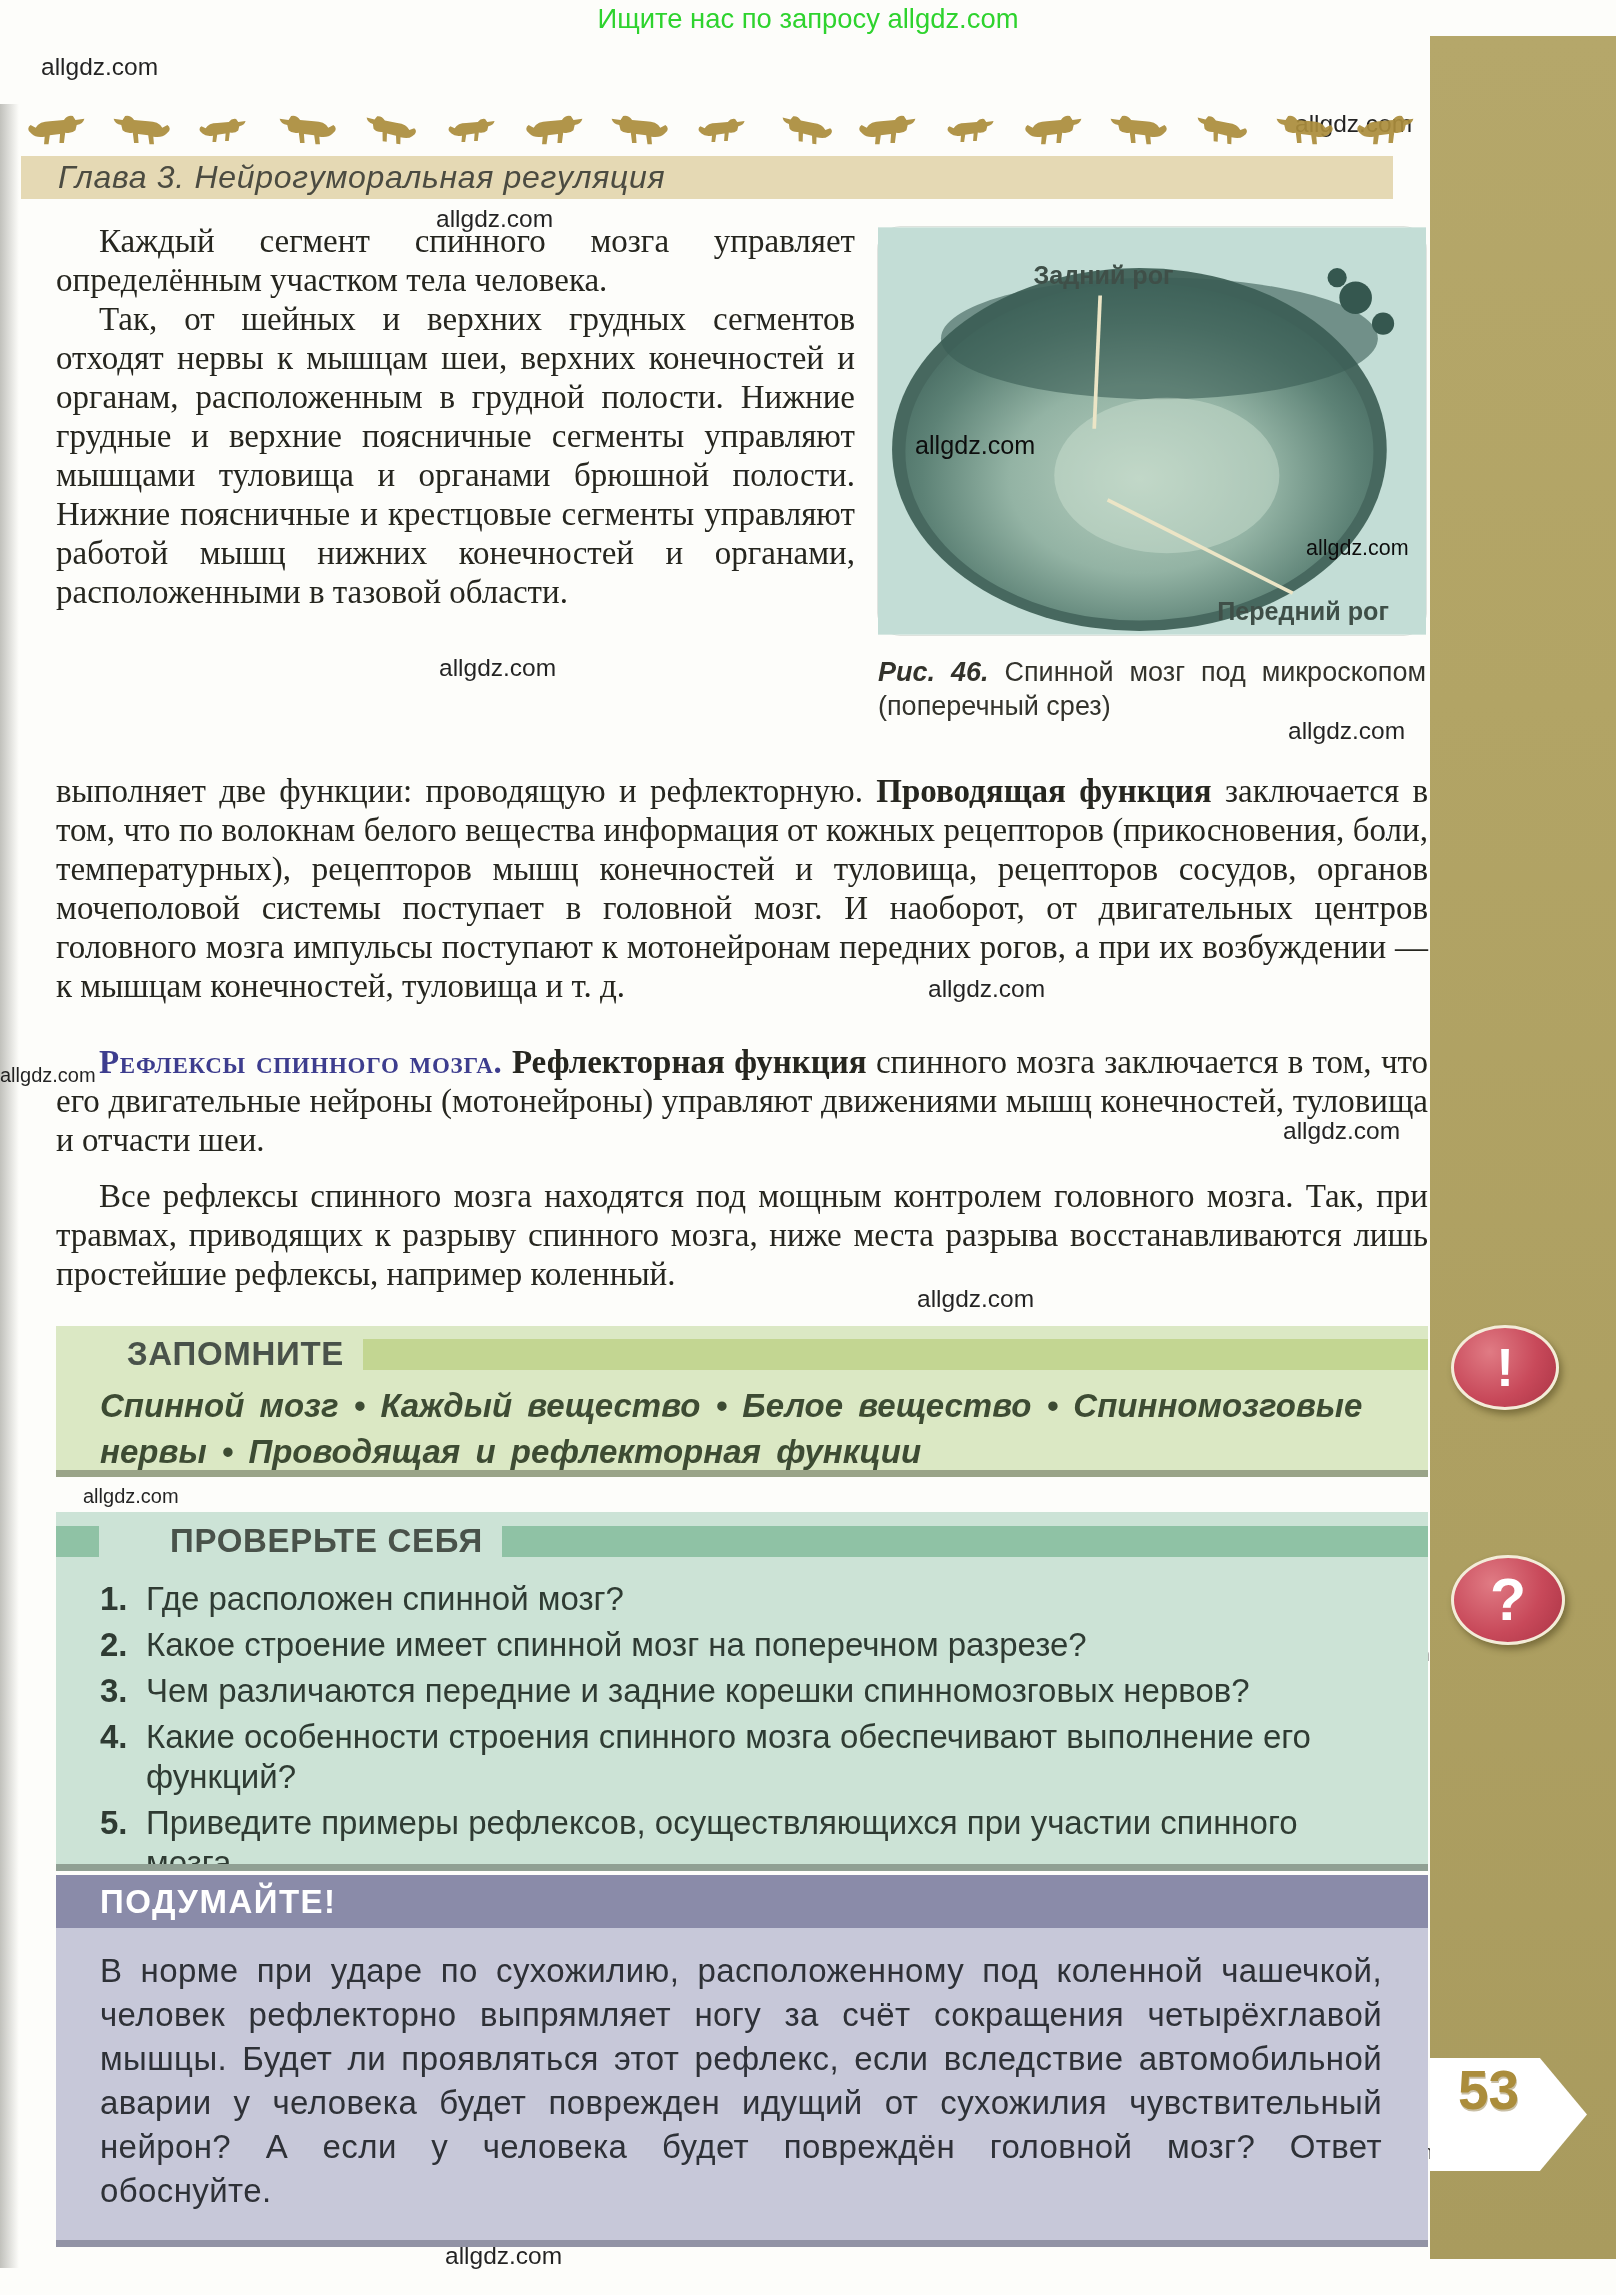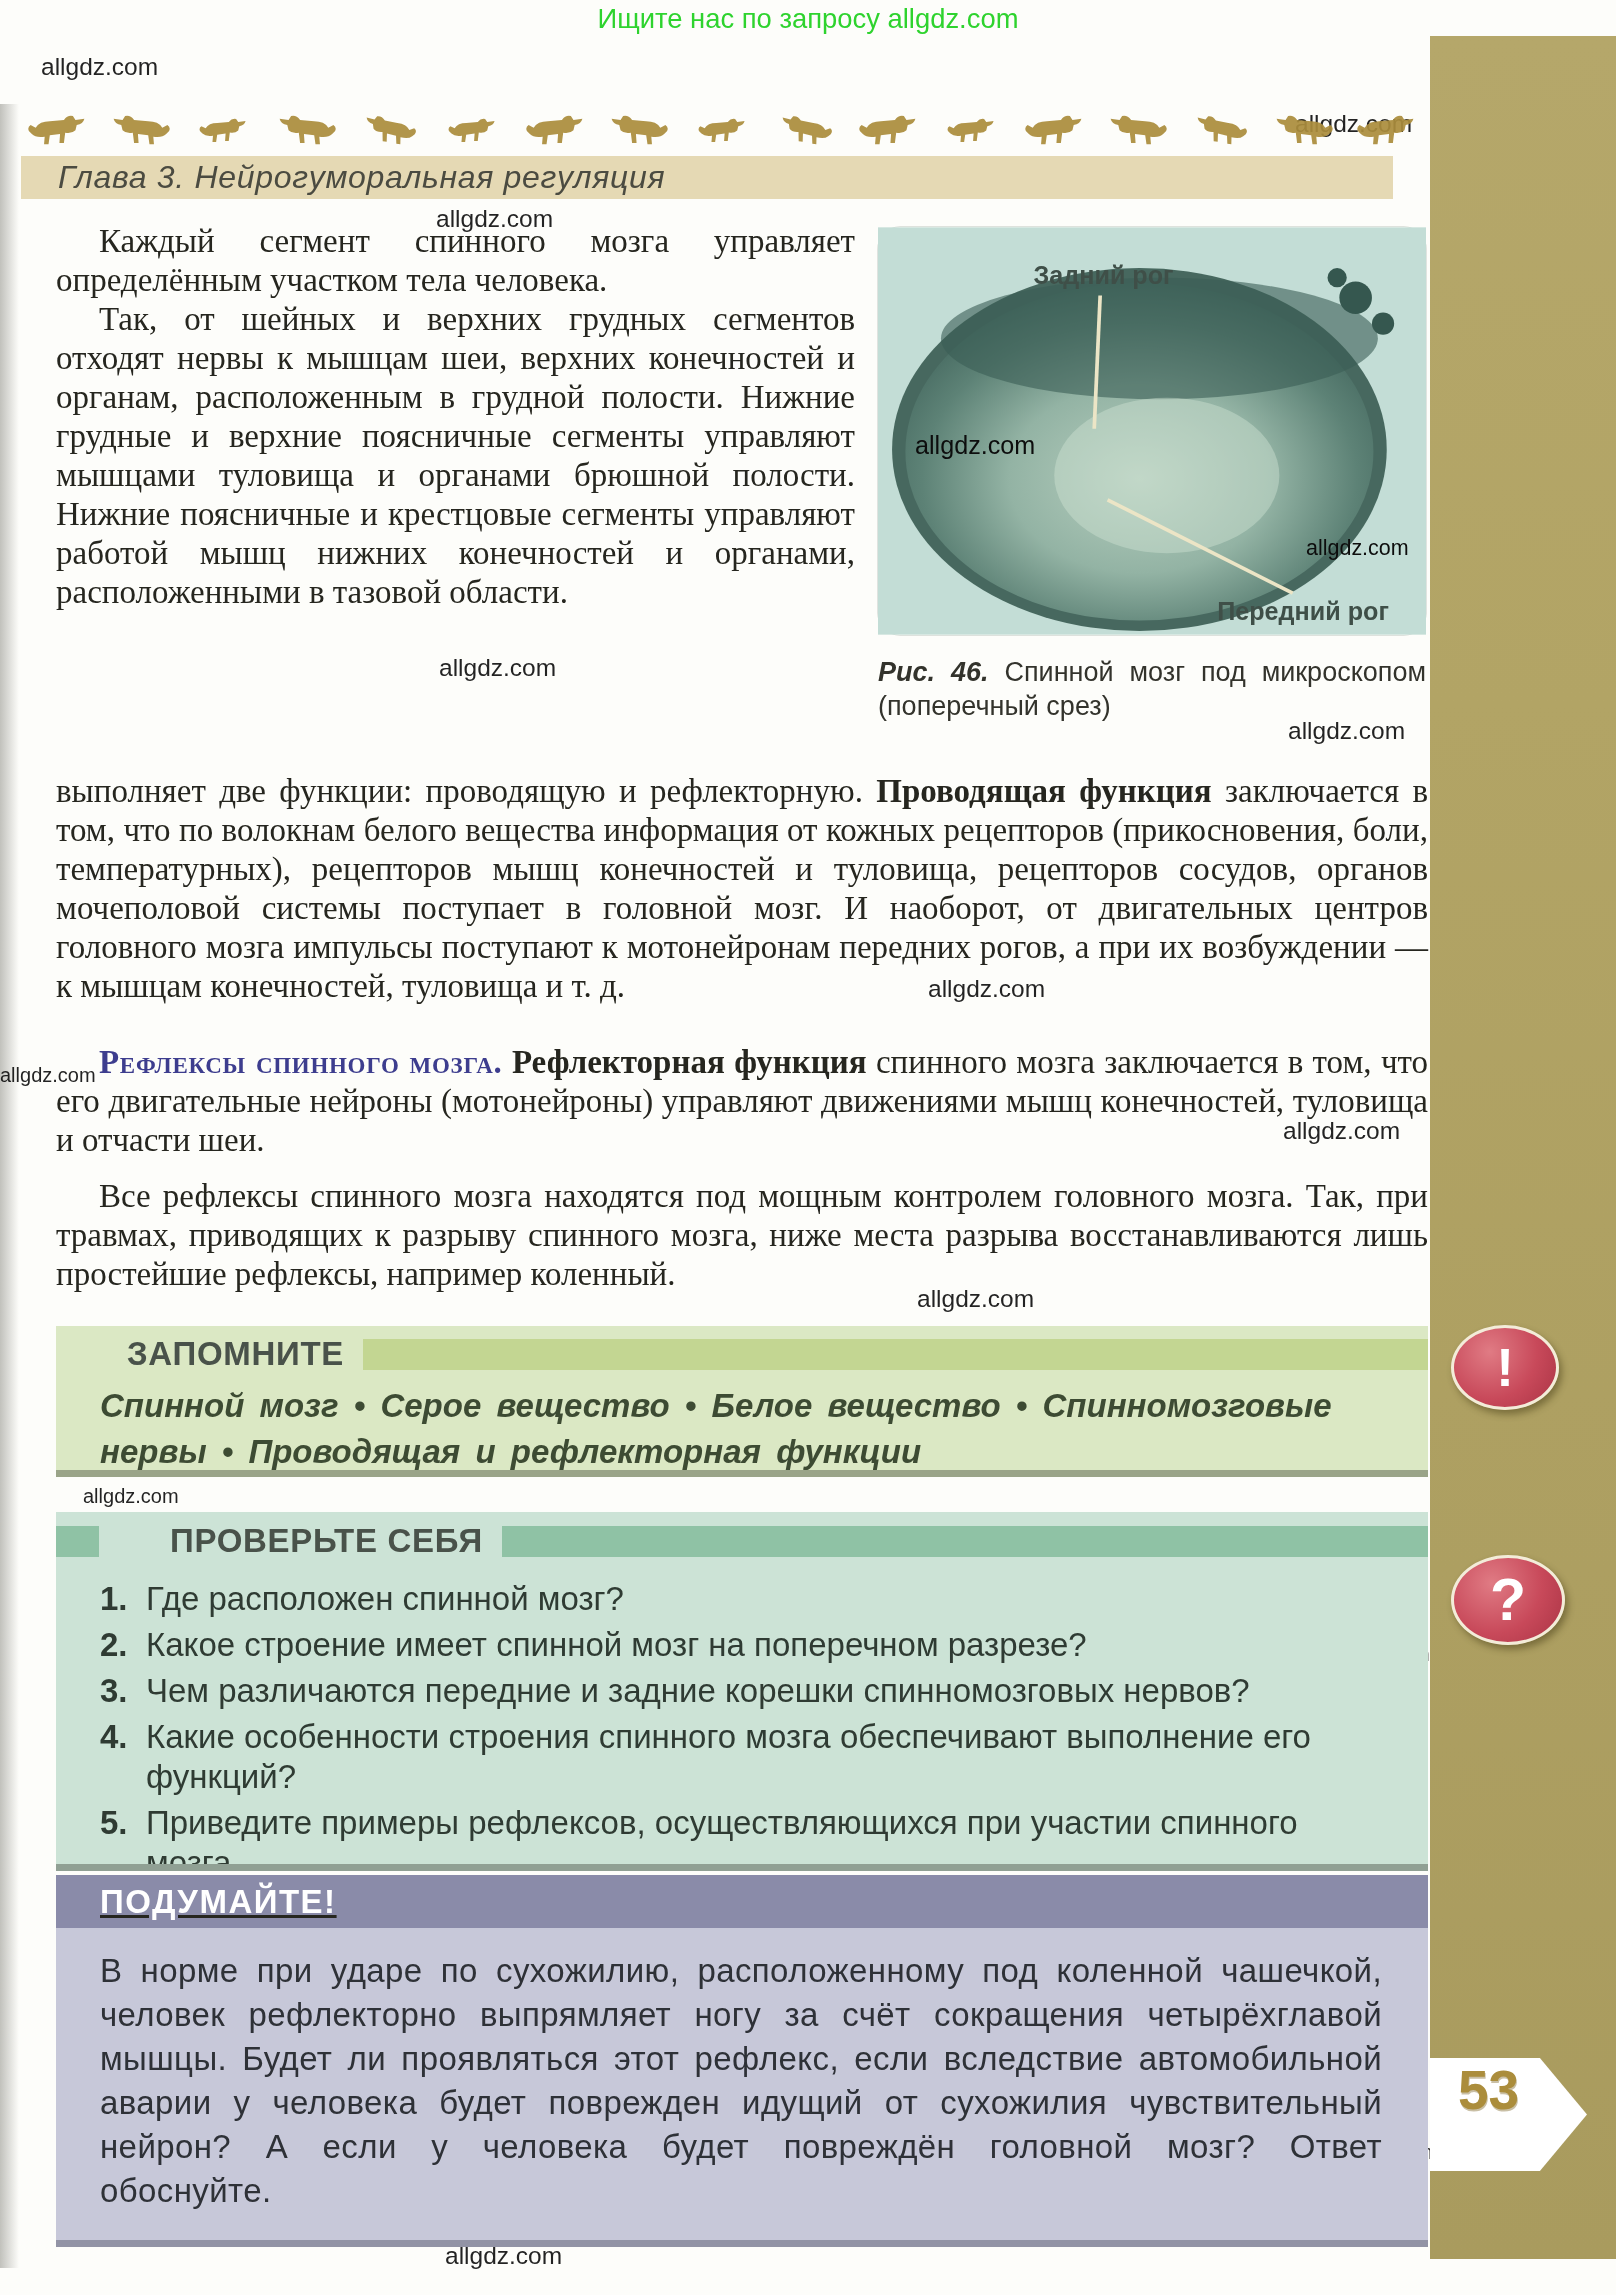--- a/index.html
+++ b/index.html
@@ -67,21 +67,21 @@
   .check{top:1512px;height:359px;background:var(--check_bg);padding-top:10.4px;overflow:hidden;
       border-bottom:7.4px solid rgba(95,105,95,.55);}
   .check .stripe,.check .stripe-left{background:var(--check_stripe);}
   .questions{padding:19px 52px 0 44px;}
   .q{display:flex;font-family:"Liberation Sans",sans-serif;font-size:33px;line-height:40px;
      color:var(--check_ink);margin-bottom:6px;}
   .qnum{font-weight:700;width:46px;flex:0 0 46px;}
   .qtext{flex:1;}
 
   .think{top:1875px;background:var(--think_bg);border-bottom:7.4px solid rgba(110,112,130,.6);}
-  .think-head{height:53px;background:var(--think_head_bg);display:flex;align-items:center;text-decoration:underline;}
+  .think-head{height:53px;background:var(--think_head_bg);display:flex;align-items:center;}
   .think-title{font-family:"Liberation Sans",sans-serif;font-weight:700;font-size:33px;
       color:#ffffff;padding-left:44px;letter-spacing:1.5px;}
   .think-body{font-family:"Liberation Sans",sans-serif;font-size:33px;line-height:44px;
       text-align:justify;color:var(--think_ink);padding:21px 46px 27px 44px;letter-spacing:0.4px;word-spacing:4.4px;}
 
   
   .sidebar{position:absolute;left:1430px;top:36px;width:186px;height:2223px;
       background:linear-gradient(180deg,#b5a76a,var(--sidebar_bg) 30%,#a99b5e);}
   .badge{position:absolute;border-radius:50%;display:flex;align-items:center;justify-content:center;
       background:radial-gradient(circle at 35% 30%,#e07b84,var(--badge_red) 55%,var(--badge_red_dark));
@@ -236,21 +236,21 @@
 
   <p class="para wide indent" style="top:1043px"><span class="section-head">Рефлексы спинного мозга.</span> <b>Рефлекторная функция</b><span> спинного мозга заклю­чается в том, что его двигательные нейроны (мотонейроны) управляют движе­ниями мышц конечностей, туловища и отчасти шеи.</span></p>
 
   <p class="para wide indent" style="top:1177px">Все рефлексы спинного мозга находятся под мощным контролем головного мозга. Так, при травмах, приводящих к разрыву спинного мозга, ниже места разрыва восстанавливаются лишь простейшие рефлексы, например коленный.</p>
 
   <section class="box remember">
     <div class="box-head">
       <span class="box-title">ЗАПОМНИТЕ</span>
       <div class="stripe"></div>
     </div>
-    <div class="remember-body">Спинной мозг • Серое вещество • Белое вещество • Спинномозговые нервы • Проводящая и рефлекторная функции</div>
+    <div class="remember-body">Спинной мозг • Каждый вещество • Белое вещество • Спинномозговые нервы • Проводящая и рефлекторная функции</div>
   </section>
 
   <section class="box check">
     <div class="box-head">
       <div class="stripe-left"></div>
       <span class="box-title">ПРОВЕРЬТЕ СЕБЯ</span>
       <div class="stripe"></div>
     </div>
     <div class="questions">
         <div class="q">

